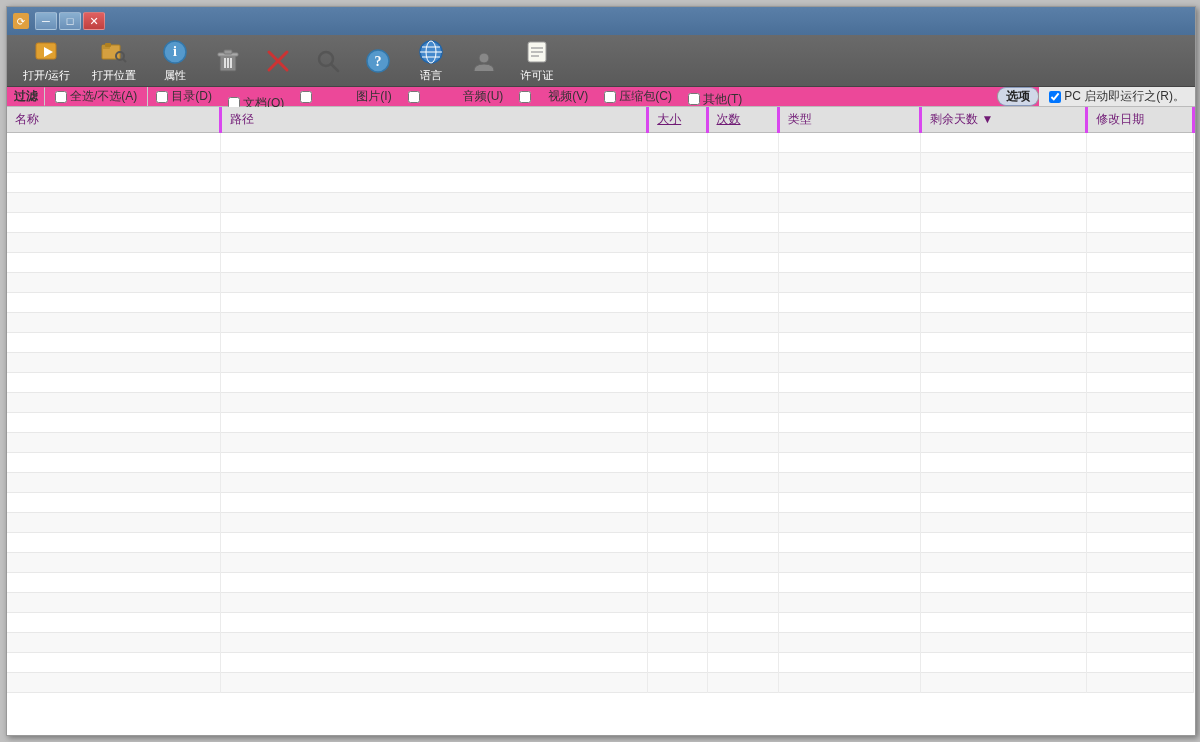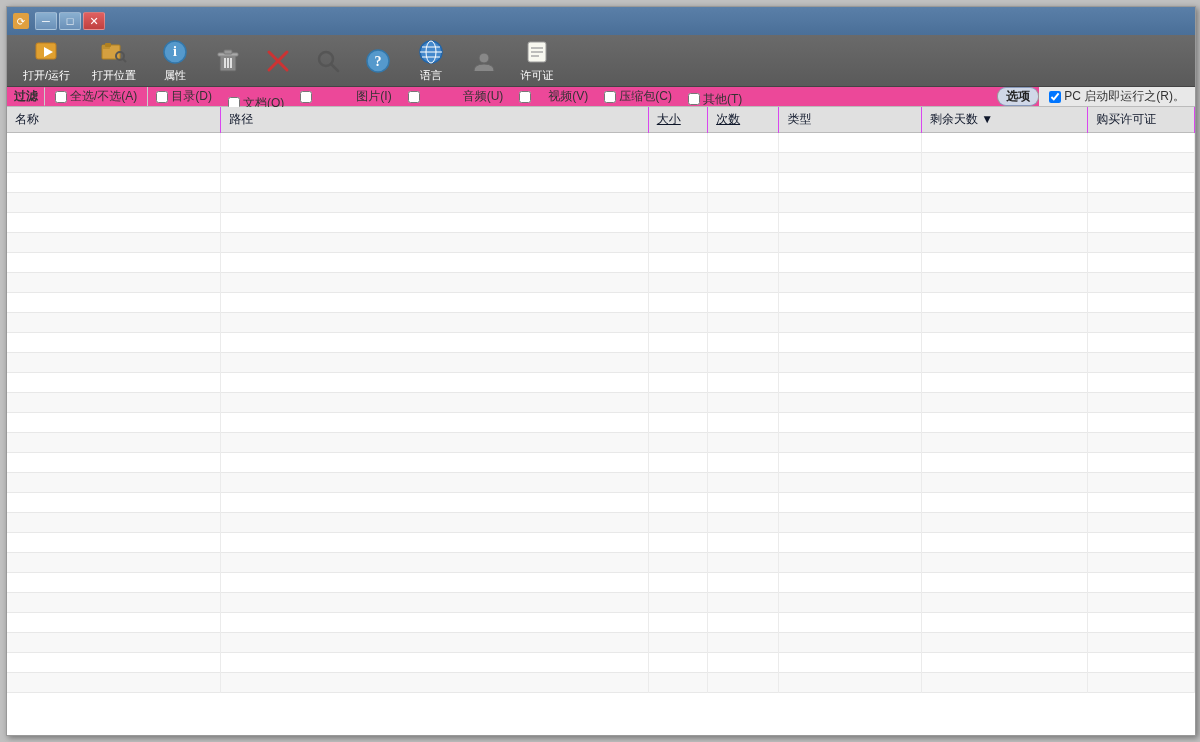--- a/index.html
+++ b/index.html
@@ -160,23 +160,23 @@
     }
 
     thead tr {
       background: #e0e0e0;
       border-bottom: 1px solid #bbb;
     }
 
     thead th {
       text-align: left;
       padding: 4px 8px;
-      border-right: 1px solid #d946ef;
+      border-right: 3px solid #d946ef;
       font-weight: normal;
-      color: #0f172a;
+      color: #701a75;
       white-space: nowrap;
       cursor: pointer;
       user-select: none;
     }
 
     tbody tr {
       border-bottom: 1px solid #e8e8e8;
     }
 
     tbody tr:nth-child(even) {
@@ -382,21 +382,21 @@
           <th style="width:6%;text-decoration:underline;">
             <span>次数</span>
           </th>
           <th style="width:12%;">
             <span>类型</span>
           </th>
           <th style="width:14%;">
             <span>剩余天数 ▼</span>
           </th>
           <th style="width:9%;">
-            <span>购买许可证</span>
+            <span>修改日期</span>
           </th>
         </tr>
       </thead>
       <tbody id="table-body">
 
         <tr>
             <td></td>
             <td></td>
             <td></td>
             <td></td>

